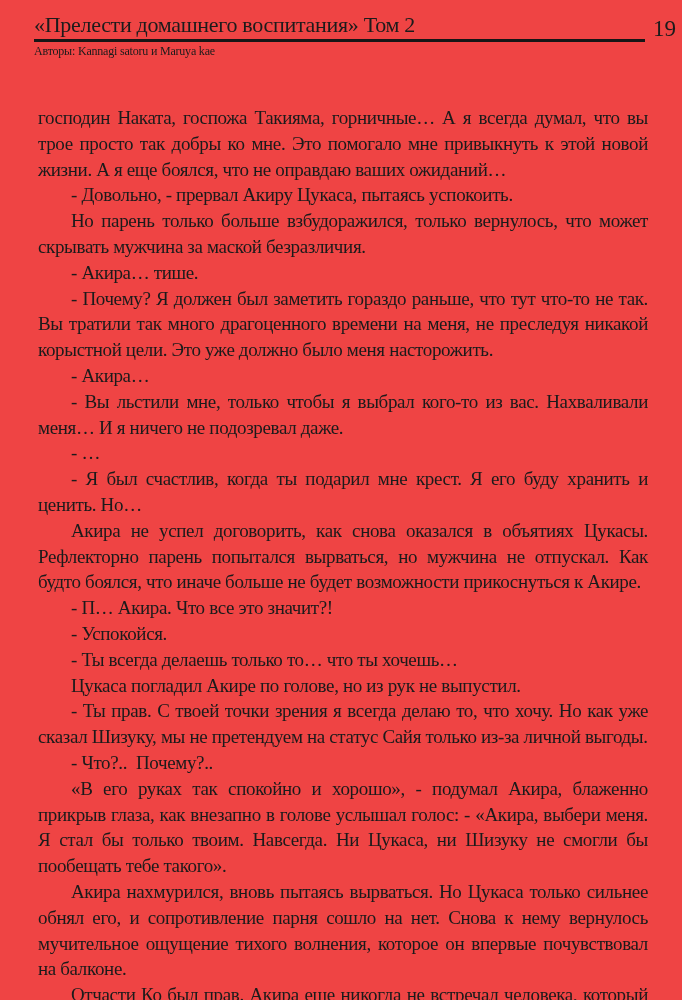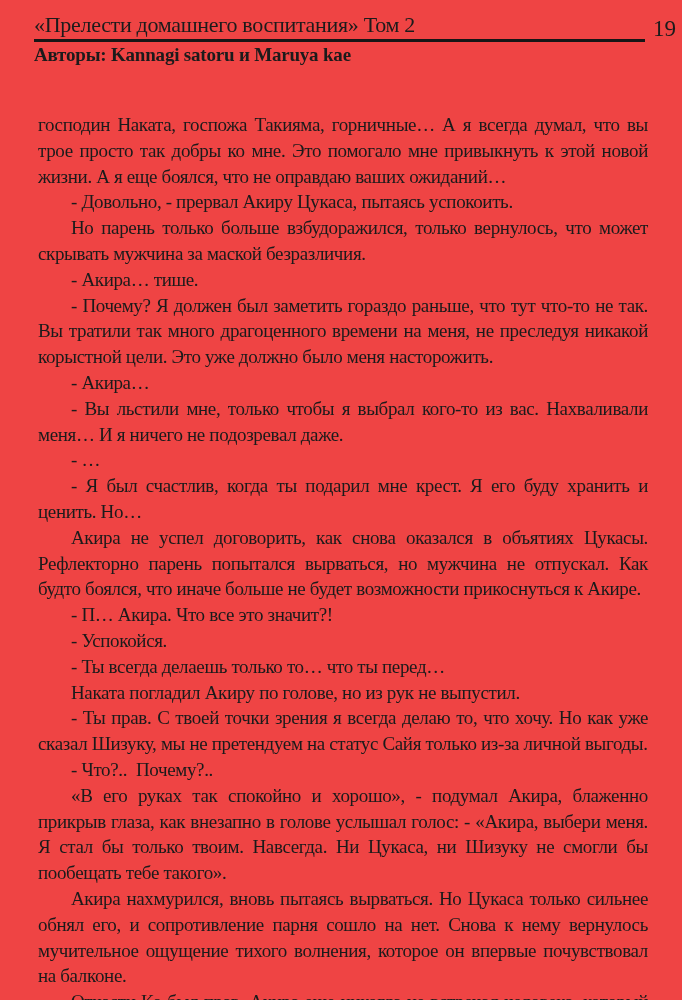--- a/index.html
+++ b/index.html
@@ -32,22 +32,22 @@
     white-space: nowrap;
   }
   .page-number {
     font-size: 23px;
     line-height: 26px;
     padding-left: 8px;
     padding-bottom: 0;
   }
   .authors {
     margin: 2px 6px 0 34px;
-    font-size: 19px;
-    font-weight: 700;
+    font-size: 12px;
+    font-weight: 400;
     letter-spacing: -0.2px;
   }
   .content {
     margin: 38px 34px 0 38px;
     font-size: 19px;
     line-height: 25.8px;
     letter-spacing: -0.35px;
     text-align: justify;
   }
   .content p {
@@ -77,22 +77,22 @@
     <p>Но парень только больше взбудоражился, только вернулось, что может скрывать мужчина за маской безразличия.</p>
     <p>- Акира… тише.</p>
     <p>- Почему? Я должен был заметить гораздо раньше, что тут что-то не так. Вы тратили так много драгоценного времени на меня, не преследуя никакой корыстной цели. Это уже должно было меня насторожить.</p>
     <p>- Акира…</p>
     <p>- Вы льстили мне, только чтобы я выбрал кого-то из вас. Нахваливали меня… И я ничего не подозревал даже.</p>
     <p>- …</p>
     <p>- Я был счастлив, когда ты подарил мне крест. Я его буду хранить и ценить. Но…</p>
     <p>Акира не успел договорить, как снова оказался в объятиях Цукасы. Рефлекторно парень попытался вырваться, но мужчина не отпускал. Как будто боялся, что иначе больше не будет возможности прикоснуться к Акире.</p>
     <p>- П… Акира. Что все это значит?!</p>
     <p>- Успокойся.</p>
-    <p>- Ты всегда делаешь только то… что ты перед…</p>
-    <p>Наката погладил Акиру по голове, но из рук не выпустил.</p>
+    <p>- Ты всегда делаешь только то… что ты хочешь…</p>
+    <p>Цукаса погладил Акире по голове, но из рук не выпустил.</p>
     <p>- Ты прав. С твоей точки зрения я всегда делаю то, что хочу. Но как уже сказал Шизуку, мы не претендуем на статус Сайя только из-за личной выгоды.</p>
     <p>- Что?..&nbsp; Почему?..</p>
     <p>«В его руках так спокойно и хорошо», - подумал Акира, блаженно прикрыв глаза, как внезапно в голове услышал голос: - «Акира, выбери меня. Я стал бы только твоим. Навсегда. Ни Цукаса, ни Шизуку не смогли бы пообещать тебе такого».</p>
     <p>Акира нахмурился, вновь пытаясь вырваться. Но Цукаса только сильнее обнял его, и сопротивление парня сошло на нет. Снова к нему вернулось мучительное ощущение тихого волнения, которое он впервые почувствовал на балконе.</p>
     <p>Отчасти Ко был прав. Акира еще никогда не встречал человека, который так открыто и честно признался бы в своих чувствах. А тут прекрасный принц, который владеет в этой жизни всем, чем можно, склонился перед ним, признавшись в своей глубокой симпатии. Кого это оставит равнодушным?</p>
   </div>
 
 </div>
 
 </body></html>

